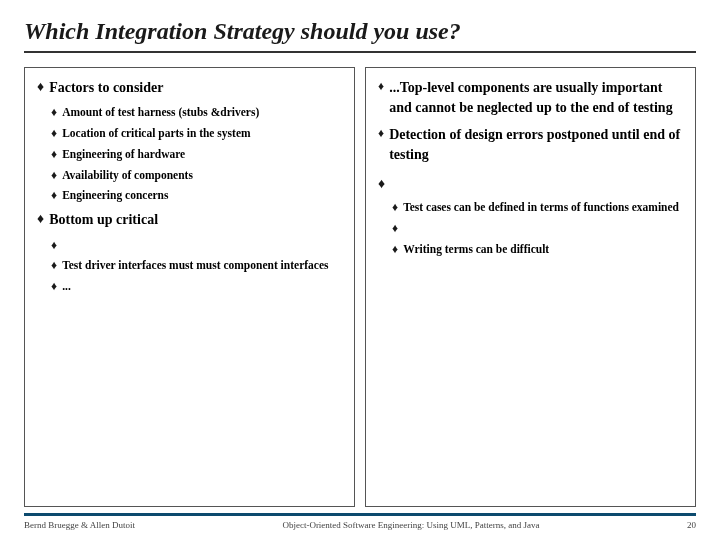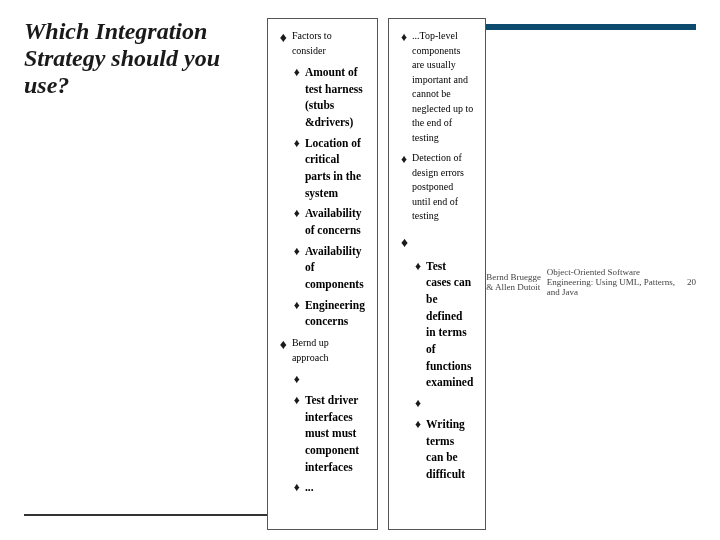--- a/index.html
+++ b/index.html
@@ -9,21 +9,21 @@
       background: #fff;
       font-family: 'Times New Roman', Times, serif;
       overflow: hidden;
     }
     .slide {
       width: 720px;
       height: 540px;
       background: #fff;
       padding: 18px 24px 10px 24px;
       display: flex;
-      flex-direction: row;
+      flex-direction: column;
       justify-content: flex-end;
     }
     .slide-title {
       font-size: 24px;
       font-style: italic;
       font-weight: bold;
       color: #1a1a1a;
       margin-bottom: 14px;
       border-bottom: 2px solid #333;
       padding-bottom: 6px;
@@ -72,26 +72,26 @@
     .right-sub {
       margin-left: 14px;
     }
     .footer {
       display: flex;
       justify-content: space-between;
       align-items: center;
       margin-top: 6px;
       font-size: 9px;
       color: #444;
-      border-top: 6px solid #0c4a6e;
+      border-top: 3px solid #0c4a6e;
       padding-top: 4px;
     }
     .indent-text {
-      font-weight: normal;
-      font-size: 10px;
+      font-weight: bold;
+      font-size: 14px;
     }
   </style>
 </head>
 <body>
 
 <div class="slide">
   <div class="slide-title">Which Integration Strategy should you use?</div>
   <div class="content-area">
 
     <div class="left-col">
@@ -103,34 +103,34 @@
       <div class="sub-bullet">
         <span class="sub-bullet-diamond">♦</span>
         <span>Amount of test harness (stubs &amp;drivers)</span>
       </div>
       <div class="sub-bullet">
         <span class="sub-bullet-diamond">♦</span>
         <span>Location of critical parts in the system</span>
       </div>
       <div class="sub-bullet">
         <span class="sub-bullet-diamond">♦</span>
-        <span>Availability of concerns</span>
+        <span>Engineering of hardware</span>
       </div>
       <div class="sub-bullet">
         <span class="sub-bullet-diamond">♦</span>
         <span>Availability of components</span>
       </div>
       <div class="sub-bullet">
         <span class="sub-bullet-diamond">♦</span>
         <span>Engineering concerns</span>
       </div>
 
       <div class="main-bullet" style="margin-top:6px;">
         <span class="main-bullet-diamond">♦</span>
-        <span class="indent-text">Bernd up approach</span>
+        <span class="indent-text">Bottom up critical</span>
       </div>
       <div class="sub-bullet">
         <span class="sub-bullet-diamond">♦</span>
       </div>
       <div class="sub-bullet">
         <span class="sub-bullet-diamond">♦</span>
         <span>Test driver interfaces must must component interfaces</span>
       </div>
       <div class="sub-bullet">
         <span class="sub-bullet-diamond">♦</span>

